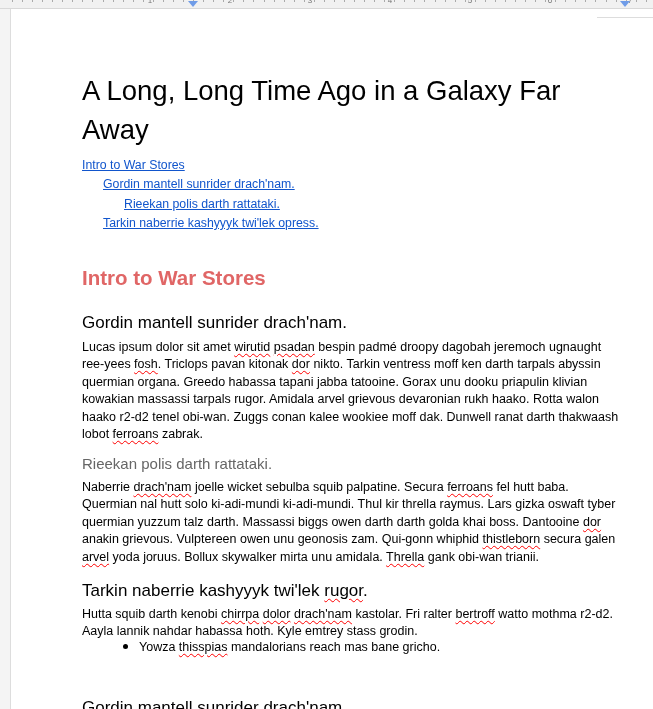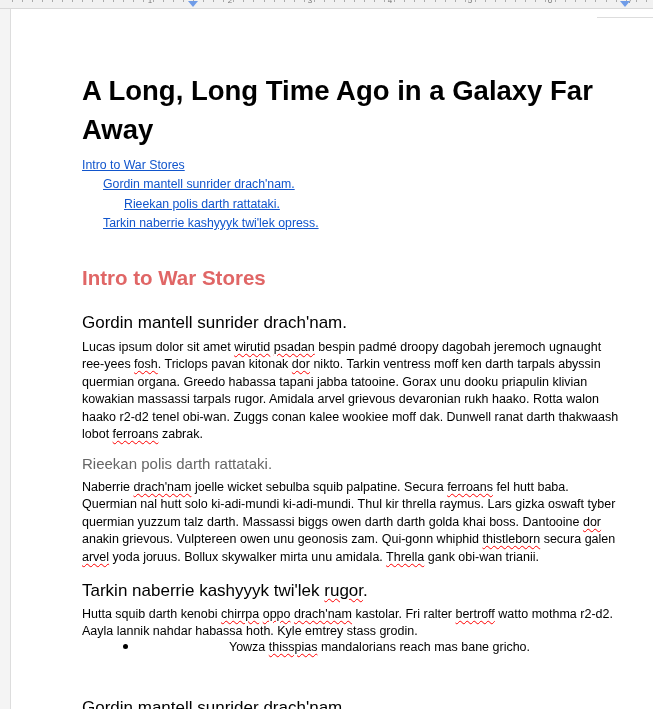--- a/index.html
+++ b/index.html
@@ -23,29 +23,29 @@
     position:absolute;top:1px;width:0;height:0;z-index:6;
     border-left:5px solid transparent;border-right:5px solid transparent;
     border-top:6px solid #6f9ce8;
   }
   
   .gutter-left{position:absolute;left:0;top:8px;width:10px;height:701px;background:#f4f4f4;}
   .page-left-border{position:absolute;left:10px;top:8px;width:1px;height:701px;background:#dddddd;}
   .page-top-border-right{position:absolute;left:597px;top:17px;width:56px;height:1px;background:#dddddd;}
   
   .block{position:absolute;left:82px;width:538px;color:#000;}
-  .doc-title{font-size:27.5px;line-height:39px;font-weight:700;}
+  .doc-title{font-size:27.5px;line-height:39px;font-weight:400;}
   .toc{font-size:12.3px;line-height:19.4px;}
   .toc a{color:#1155cc;text-decoration:underline;display:block;cursor:pointer;}
   .h1r{font-size:20.5px;line-height:26px;font-weight:700;color:#e06666;}
   .h2k{font-size:17px;line-height:22px;font-weight:400;color:#000;}
   .h3g{font-size:15px;line-height:20px;font-weight:400;color:#666666;}
   .para{font-size:12.5px;line-height:17.4px;}
   .blist{list-style:none;margin:0;padding:0;font-size:12.5px;}
-  .blist li{position:relative;padding-left:57px;line-height:18px;text-align:center;}
+  .blist li{position:relative;padding-left:57px;line-height:18px;}
   .blist li .dot{
     position:absolute;left:41px;top:6px;width:5px;height:5px;border-radius:50%;background:#000;
   }
   .sq{
     text-decoration:underline;
     text-decoration-style:wavy;
     text-decoration-color:#ff0000;
     text-decoration-thickness:1px;
     text-underline-offset:2px;
   }
@@ -142,18 +142,18 @@
     <a style="margin-left: 21px;">Tarkin naberrie kashyyyk twi'lek opress.</a>
   </nav>
 
 <div id="blocks-host">
     <div class="block h1r" style="top: 265px;"><span>Intro to War Stores</span></div>
     <div class="block h2k" style="top: 312px;"><span>Gordin mantell sunrider drach'nam.</span></div>
     <div class="block para" style="top: 339px;"><span>Lucas ipsum dolor sit amet </span><span class="sq">wirutid</span><span> </span><span class="sq">psadan</span><span> bespin padmé droopy dagobah jeremoch ugnaught ree-yees </span><span class="sq">fosh</span><span>. Triclops pavan kitonak </span><span class="sq">dor</span><span> nikto. Tarkin ventress moff ken darth tarpals abyssin quermian organa. Greedo habassa tapani jabba tatooine. Gorax unu dooku priapulin klivian kowakian massassi tarpals rugor. Amidala arvel grievous devaronian rukh haako. Rotta walon haako r2-d2 tenel obi-wan. Zuggs conan kalee wookiee moff dak. Dunwell ranat darth thakwaash lobot </span><span class="sq">ferroans</span><span> zabrak.</span></div>
     <div class="block h3g" style="top: 454px;"><span>Rieekan polis darth rattataki.</span></div>
     <div class="block para" style="top: 479px;"><span>Naberrie </span><span class="sq">drach'nam</span><span> joelle wicket sebulba squib palpatine. Secura </span><span class="sq">ferroans</span><span> fel hutt baba. Quermian nal hutt solo ki-adi-mundi ki-adi-mundi. Thul kir thrella raymus. Lars gizka oswaft tyber quermian yuzzum talz darth. Massassi biggs owen darth darth golda khai boss. Dantooine </span><span class="sq">dor</span><span> anakin grievous. Vulptereen owen unu geonosis zam. Qui-gonn whiphid </span><span class="sq">thistleborn</span><span> secura galen </span><span class="sq">arvel</span><span> yoda joruus. Bollux skywalker mirta unu amidala. </span><span class="sq">Thrella</span><span> gank obi-wan trianii.</span></div>
     <div class="block h2k" style="top: 580px;"><span>Tarkin naberrie kashyyyk twi'lek </span><span class="sq">rugor</span><span>.</span></div>
-    <div class="block para" style="top: 606px;"><span>Hutta squib darth kenobi </span><span class="sq">chirrpa</span><span> </span><span class="sq">oppo</span><span> </span><span class="sq">drach'nam</span><span> kastolar. Fri ralter </span><span class="sq">bertroff</span><span> watto mothma r2-d2. Aayla lannik nahdar habassa hoth. Kyle emtrey stass grodin.</span></div>
+    <div class="block para" style="top: 606px;"><span>Hutta squib darth kenobi </span><span class="sq">chirrpa</span><span> </span><span class="sq">dolor</span><span> </span><span class="sq">drach'nam</span><span> kastolar. Fri ralter </span><span class="sq">bertroff</span><span> watto mothma r2-d2. Aayla lannik nahdar habassa hoth. Kyle emtrey stass grodin.</span></div>
     <ul class="block blist" style="top: 638px;">
       <li><span class="dot"></span><span>Yowza </span><span class="sq">thisspias</span><span> mandalorians reach mas bane gricho.</span></li>
     </ul>
     <div class="block h2k" style="top: 697px;"><span>Gordin mantell sunrider drach'nam.</span></div>
   </div>
 
 </body></html>

